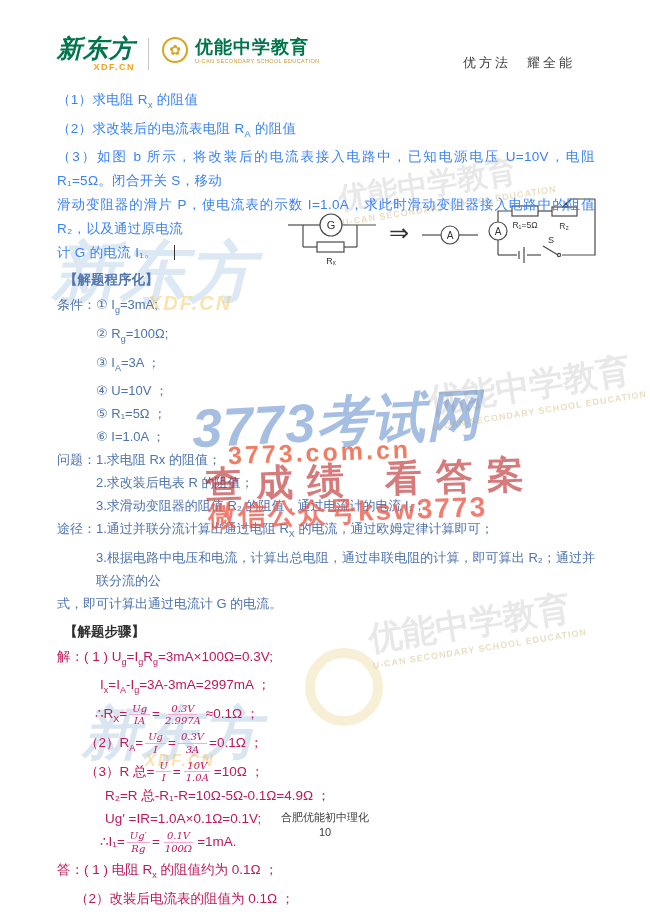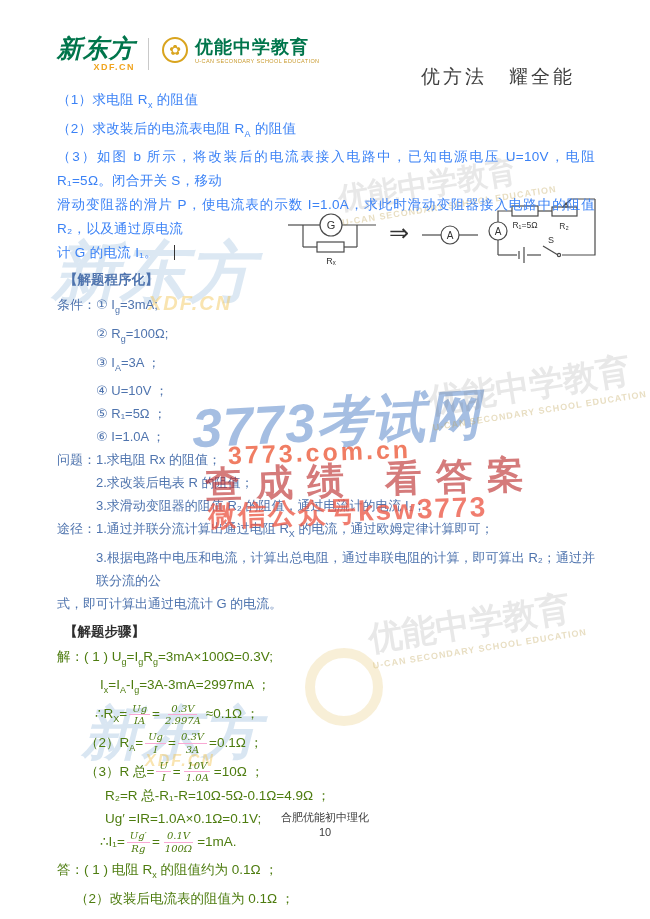--- a/index.html
+++ b/index.html
@@ -26,33 +26,33 @@
   .hdr{display:flex;align-items:flex-start;height:46px;position:relative;}
   .brand{display:flex;flex-direction:column;line-height:1;}
   .brand .cn{font-size:25px;font-weight:bold;font-style:italic;color:#00754b;letter-spacing:1px;}
   .brand .url{font-size:9px;font-weight:bold;color:#f0a41e;letter-spacing:1.5px;align-self:flex-end;margin-top:2px;}
   .hdr-divider{width:1px;height:32px;background:#c9c9c9;margin:2px 13px 0 13px;}
   .emblem{width:26px;height:26px;border-radius:50%;border:2px solid #d9a41e;color:#d9a41e;font-size:14px;
           display:flex;align-items:center;justify-content:center;margin-top:1px;box-sizing:border-box;}
   .subbrand{display:flex;flex-direction:column;margin-left:7px;line-height:1;}
   .subbrand .cn{font-size:18px;font-weight:bold;color:#00754b;letter-spacing:1px;margin-top:2px;}
   .subbrand .en{font-size:5.5px;color:#c99a2e;letter-spacing:0.4px;margin-top:3px;}
-  .slogan{position:absolute;right:20px;top:28px;font-size:19px;color:#3f3f3f;letter-spacing:3px;}
+  .slogan{position:absolute;right:20px;top:18px;font-size:13px;color:#3f3f3f;letter-spacing:3px;}
   
   .para{font-size:13.5px;line-height:24px;color:#3b82f6;letter-spacing:0.3px;}
   .j{text-align:justify;}
   .cursor{display:inline-block;width:1px;height:15px;background:#333;margin-left:16px;vertical-align:-3px;}
   .sec-title{font-size:13.5px;font-weight:bold;margin:6px 0 4px 7px;}
   .blue{color:#4f74ae;}
   .bline{font-size:13px;line-height:23px;color:#4f74ae;}
   .ind39{padding-left:39px;}
   .ind18{padding-left:18px;}
   .cond-area{position:relative;}
   
-  .fline{font-size:13.5px;line-height:23px;color:#4d7c0f;}
+  .fline{font-size:13.5px;line-height:23px;color:#be185d;}
   .fline sub{font-size:9px;}
   .para sub,.bline sub{font-size:9px;}
   .fr{display:inline-flex;flex-direction:column;align-items:center;vertical-align:middle;margin:0 2px;
       font-family:"DejaVu Serif","Liberation Serif",serif;font-style:italic;font-size:10px;line-height:1.15;}
   .fr b{font-weight:normal;padding:0 3px;}
   .fr b:first-child{border-bottom:1px solid #f9a8d4;}
   .i28{padding-left:28px;} .i38{padding-left:38px;} .i43{padding-left:43px;} .i48{padding-left:48px;}
   
   .foot{position:absolute;left:0;right:0;top:810px;text-align:center;font-size:11px;color:#3c3c3c;line-height:15px;z-index:2;}
   

